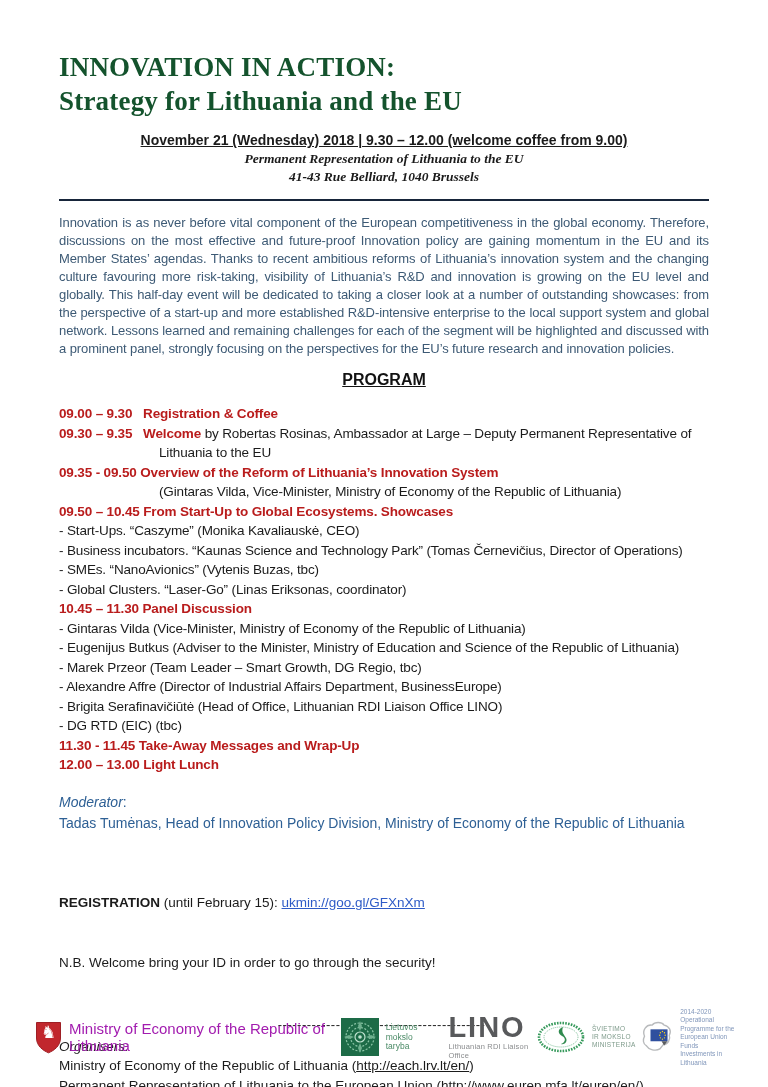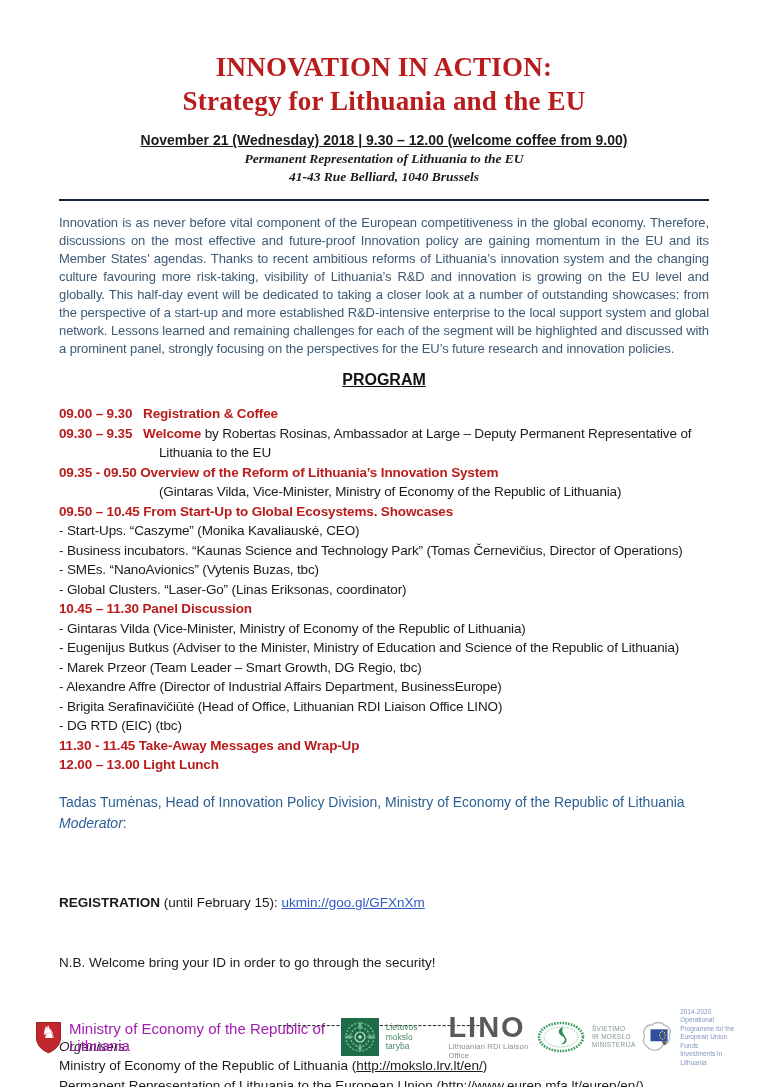--- a/index.html
+++ b/index.html
@@ -2,22 +2,22 @@
 <html><head>
 <meta charset="utf-8">
 <style>
   html,body{margin:0;padding:0;background:#e8e8e8;}
   .page{
     width:768px;height:1087px;background:#ffffff;position:relative;
     margin:0 auto;box-sizing:border-box;padding:0 59px;overflow:hidden;
     font-family:"Liberation Sans",sans-serif;color:#1b1b1b;
   }
   
-  .title-block{margin-top:50px;text-align:center;font-family:"Liberation Serif",serif;
-    font-weight:bold;color:#b91c1c;font-size:27px;line-height:34px;letter-spacing:.2px;}
+  .title-block{margin-top:50px;text-align:left;font-family:"Liberation Serif",serif;
+    font-weight:bold;color:#14532d;font-size:27px;line-height:34px;letter-spacing:.2px;}
   .date-line{margin-top:13px;text-align:center;font-weight:bold;font-size:14px;line-height:19px;text-decoration:underline;}
   .venue-line{text-align:center;font-weight:bold;font-style:italic;font-size:13.5px;line-height:18px;font-family:Liberation Serif, serif;}
   .header-rule{margin-top:13px;border-top:2.5px solid #17253a;}
   
   .intro{margin:13px 0 0 0;text-align:justify;color:#3D5A75;font-size:13px;
     line-height:18px;letter-spacing:-.1px;}
   
   .prog-head{margin-top:13px;text-align:center;font-weight:bold;font-size:16px;color:#121212;text-decoration:underline;}
   .prog-list{margin-top:15px;margin-right:-35px;font-size:13.5px;line-height:19.5px;
     letter-spacing:-.15px;white-space:pre-wrap;}
@@ -66,35 +66,35 @@
   <div class="venue-line">41-43 Rue Belliard, 1040 Brussels</div>
 
   <div class="header-rule"></div>
 
   <p class="intro">Innovation is as never before vital component of the European competitiveness in the global economy. Therefore, discussions on the most effective and future-proof Innovation policy are gaining momentum in the EU and its Member States’ agendas. Thanks to recent ambitious reforms of Lithuania’s innovation system and the changing culture favouring more risk-taking, visibility of Lithuania’s R&amp;D and innovation is growing on the EU level and globally. This half-day event will be dedicated to taking a closer look at a number of outstanding showcases: from the perspective of a start-up and more established R&amp;D-intensive enterprise to the local support system and global network. Lessons learned and remaining challenges for each of the segment will be highlighted and discussed with a prominent panel, strongly focusing on the perspectives for the EU’s future research and innovation policies.</p>
 
   <div class="prog-head">PROGRAM</div>
   <div class="prog-list" id="program-list"><div class="p-line session"><span class="p-bold">09.00 – 9.30   Registration &amp; Coffee</span></div><div class="p-line session"><span class="p-bold">09.30 – 9.35   Welcome</span><span> by Robertas Rosinas, Ambassador at Large – Deputy Permanent Representative of Lithuania to the EU</span></div><div class="p-line session"><span class="p-bold">09.35 - 09.50 Overview of the Reform of Lithuania’s Innovation System</span></div><div class="p-line detail">(Gintaras Vilda, Vice-Minister, Ministry of Economy of the Republic of Lithuania)</div><div class="p-line session"><span class="p-bold">09.50 – 10.45 From Start-Up to Global Ecosystems. Showcases</span></div><div class="p-line bullet">- Start-Ups. “Caszyme” (Monika Kavaliauskė, CEO)</div><div class="p-line bullet">- Business incubators. “Kaunas Science and Technology Park” (Tomas Černevičius, Director of Operations)</div><div class="p-line bullet">- SMEs. “NanoAvionics” (Vytenis Buzas, tbc)</div><div class="p-line bullet">- Global Clusters. “Laser-Go” (Linas Eriksonas, coordinator)</div><div class="p-line session"><span class="p-bold">10.45 – 11.30 Panel Discussion</span></div><div class="p-line bullet">- Gintaras Vilda (Vice-Minister, Ministry of Economy of the Republic of Lithuania)</div><div class="p-line bullet">- Eugenijus Butkus (Adviser to the Minister, Ministry of Education and Science of the Republic of Lithuania)</div><div class="p-line bullet">- Marek Przeor (Team Leader – Smart Growth, DG Regio, tbc)</div><div class="p-line bullet">- Alexandre Affre (Director of Industrial Affairs Department, BusinessEurope)</div><div class="p-line bullet">- Brigita Serafinavičiūtė (Head of Office, Lithuanian RDI Liaison Office LINO)</div><div class="p-line bullet">- DG RTD (EIC) (tbc)</div><div class="p-line session"><span class="p-bold">11.30 - 11.45 Take-Away Messages and Wrap-Up</span></div><div class="p-line session"><span class="p-bold">12.00 – 13.00 Light Lunch</span></div></div>
 
   <div class="moderator">
+    <div><span class="mod-label">Moderator</span><span>:</span></div>
     <div>Tadas Tumėnas, Head of Innovation Policy Division, Ministry of Economy of the Republic of Lithuania</div>
-    <div><span class="mod-label">Moderator</span><span>:</span></div>
   </div>
 
   <div class="registration">
     <div><span class="reg-bold">REGISTRATION</span><span> (until February 15): </span><a class="reg-link">ukmin://goo.gl/GFXnXm</a></div>
     <div>N.B. Welcome bring your ID in order to go through the security!</div>
   </div>
 
   <div class="dash-divider">--------------------------------------------</div>
 
   <div class="organisers">
     <div class="org-label">Organisers:</div>
     <div id="org-lines">
-        <div><span>Ministry of Economy of the Republic of Lithuania (</span><a class="org-link">http://mokslo.lrv.lt/en/</a><span>)</span></div>
+        <div><span>Ministry of Economy of the Republic of Lithuania (</span><a class="org-link">http://each.lrv.lt/en/</a><span>)</span></div>
         <div><span>Permanent Representation of Lithuania to the European Union (</span><a class="org-link">http://www.eurep.mfa.lt/eurep/en/</a><span>)</span></div>
       </div>
   </div>
 
   <div class="footer">
 
     <div class="logo-group">
       <div class="shield">
         <svg width="27" height="33" viewBox="0 0 27 33">
           <path d="M1.5 1.5 H25.5 V17 C25.5 25 19 29.5 13.5 31.8 C8 29.5 1.5 25 1.5 17 Z" fill="#C1272D" stroke="#9e1f25" stroke-width="1"></path>

